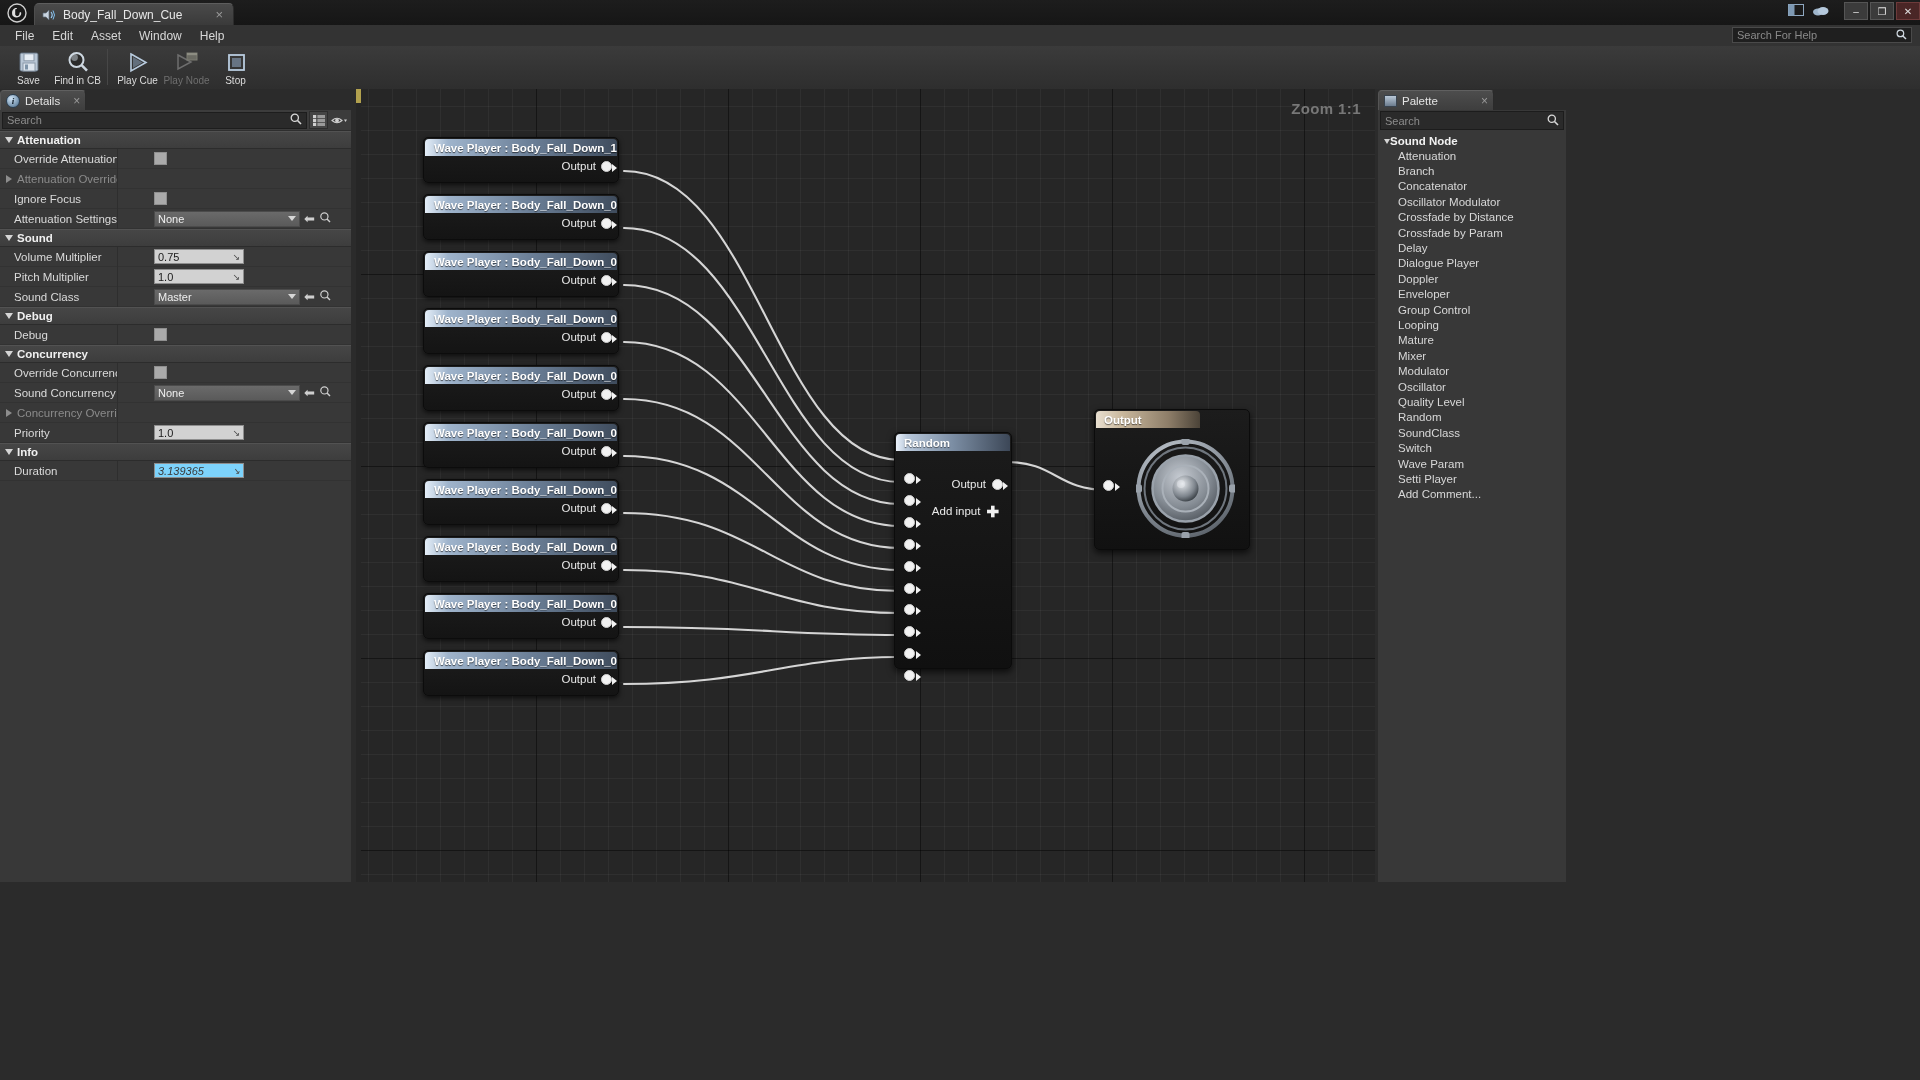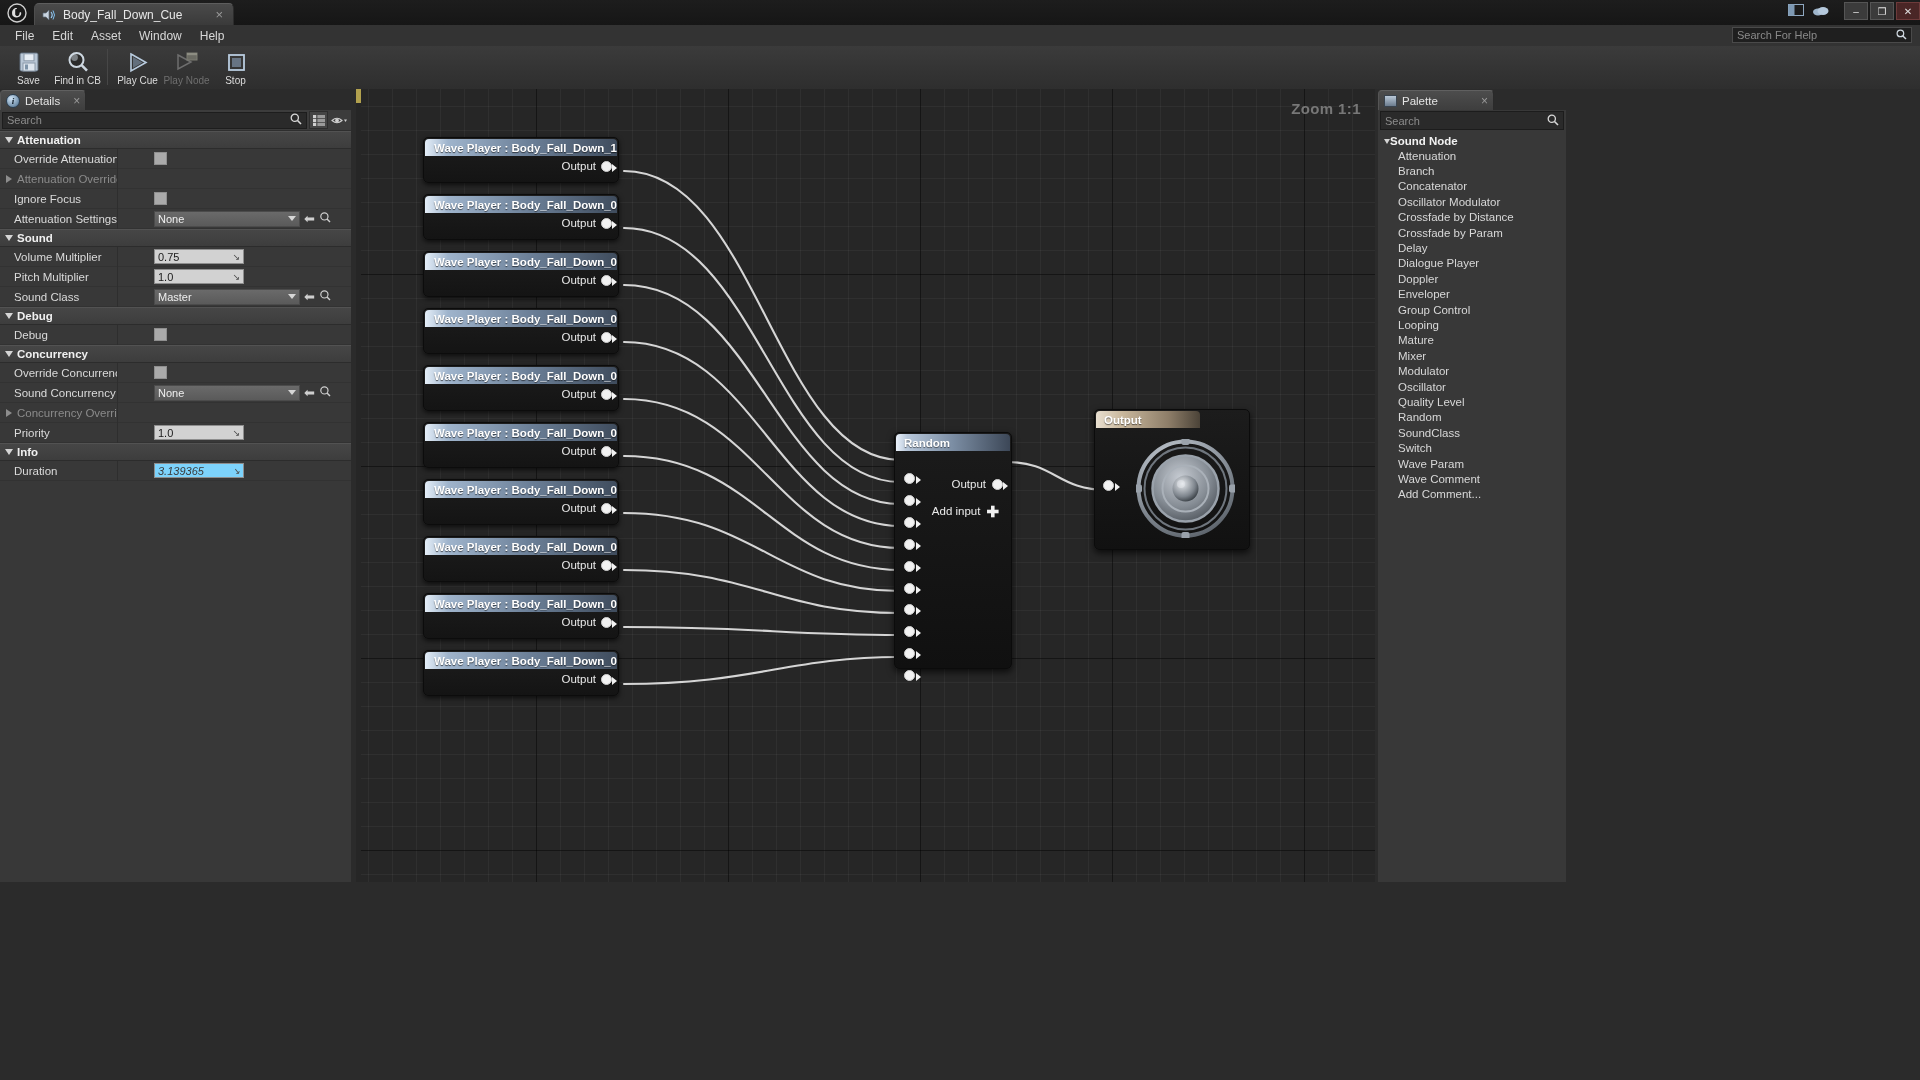--- a/index.html
+++ b/index.html
@@ -837,20 +837,20 @@
       <div class="pal-item">Looping</div>
       <div class="pal-item">Mature</div>
       <div class="pal-item">Mixer</div>
       <div class="pal-item">Modulator</div>
       <div class="pal-item">Oscillator</div>
       <div class="pal-item">Quality Level</div>
       <div class="pal-item">Random</div>
       <div class="pal-item">SoundClass</div>
       <div class="pal-item">Switch</div>
       <div class="pal-item">Wave Param</div>
-      <div class="pal-item">Wave Comment</div>
+      <div class="pal-item">Setti Player</div>
       <div class="pal-item">Add Comment...</div>
     </div>
   </div>
 
   <div class="right-filler"></div>
   <div class="bottombar"></div>
 </div>
 
 </body></html>

